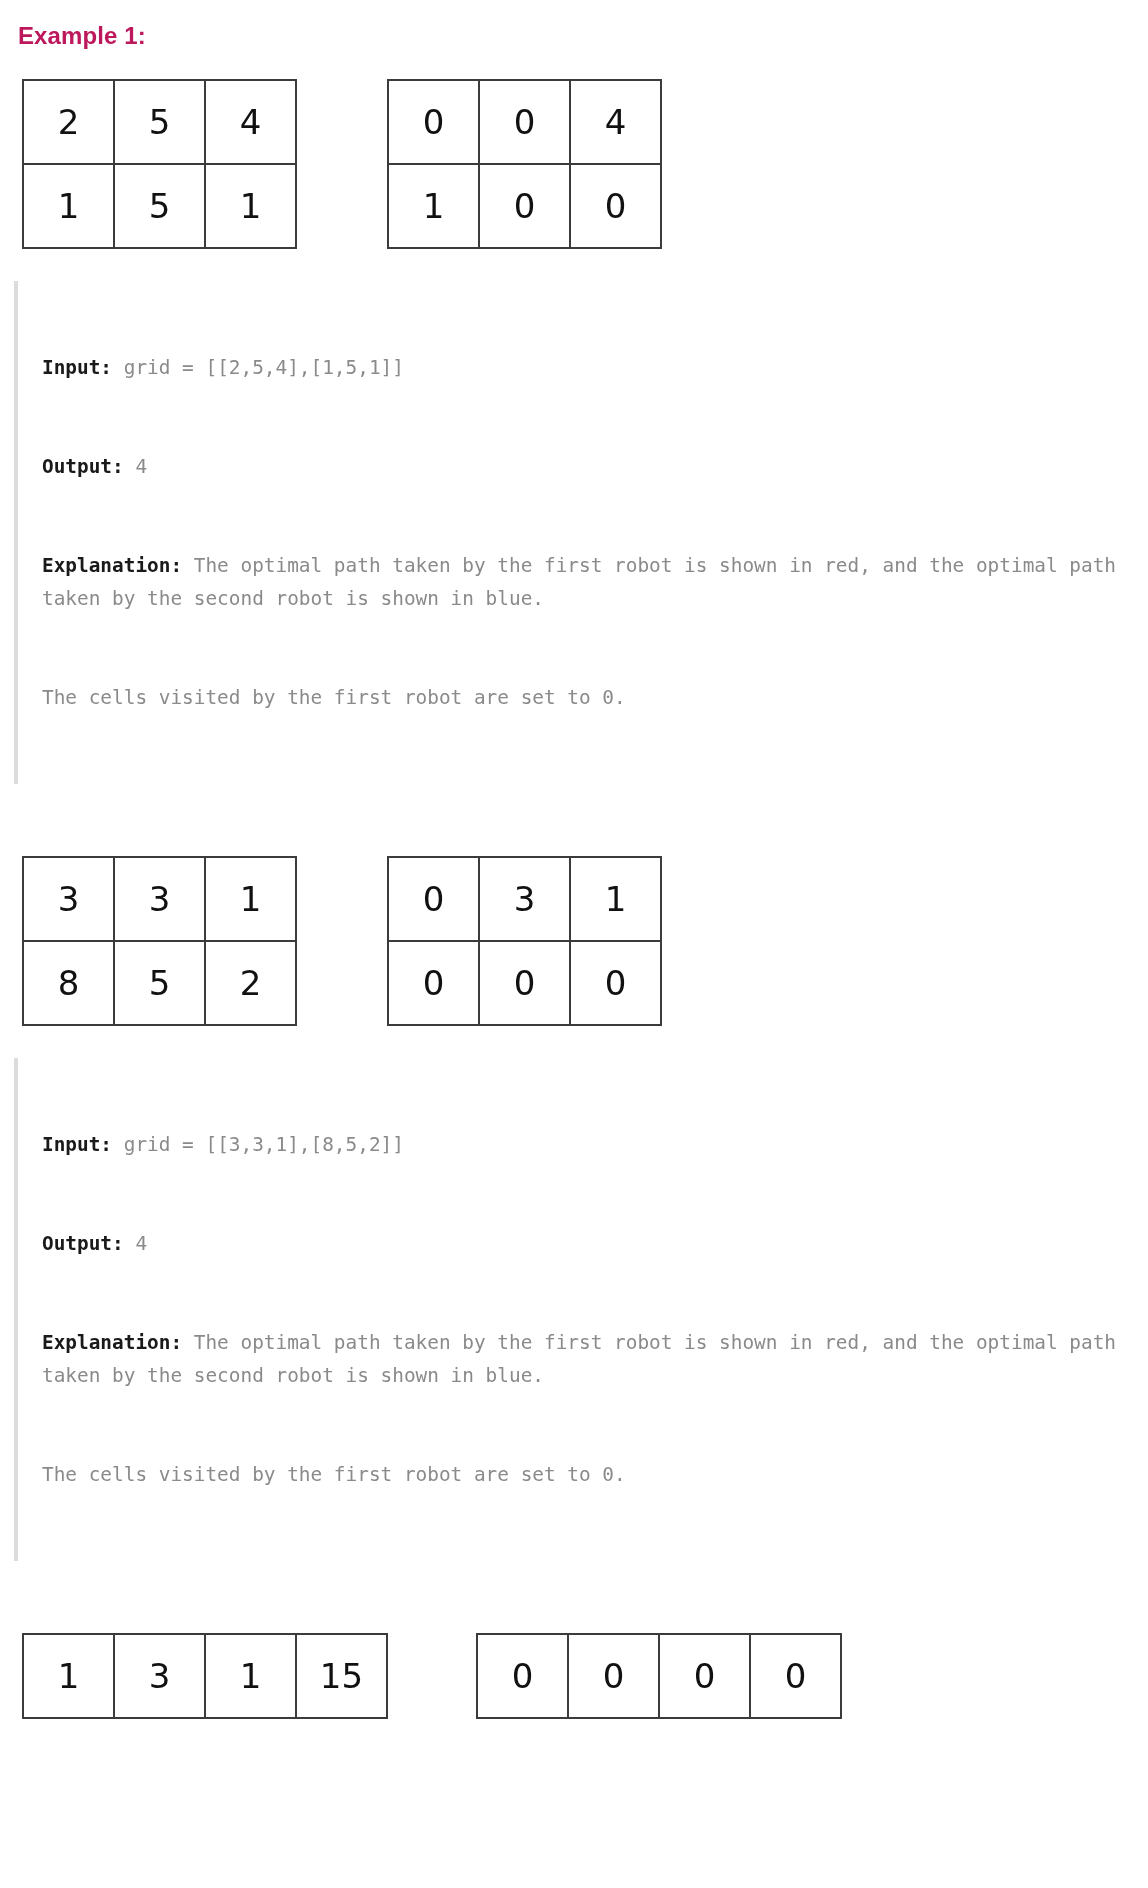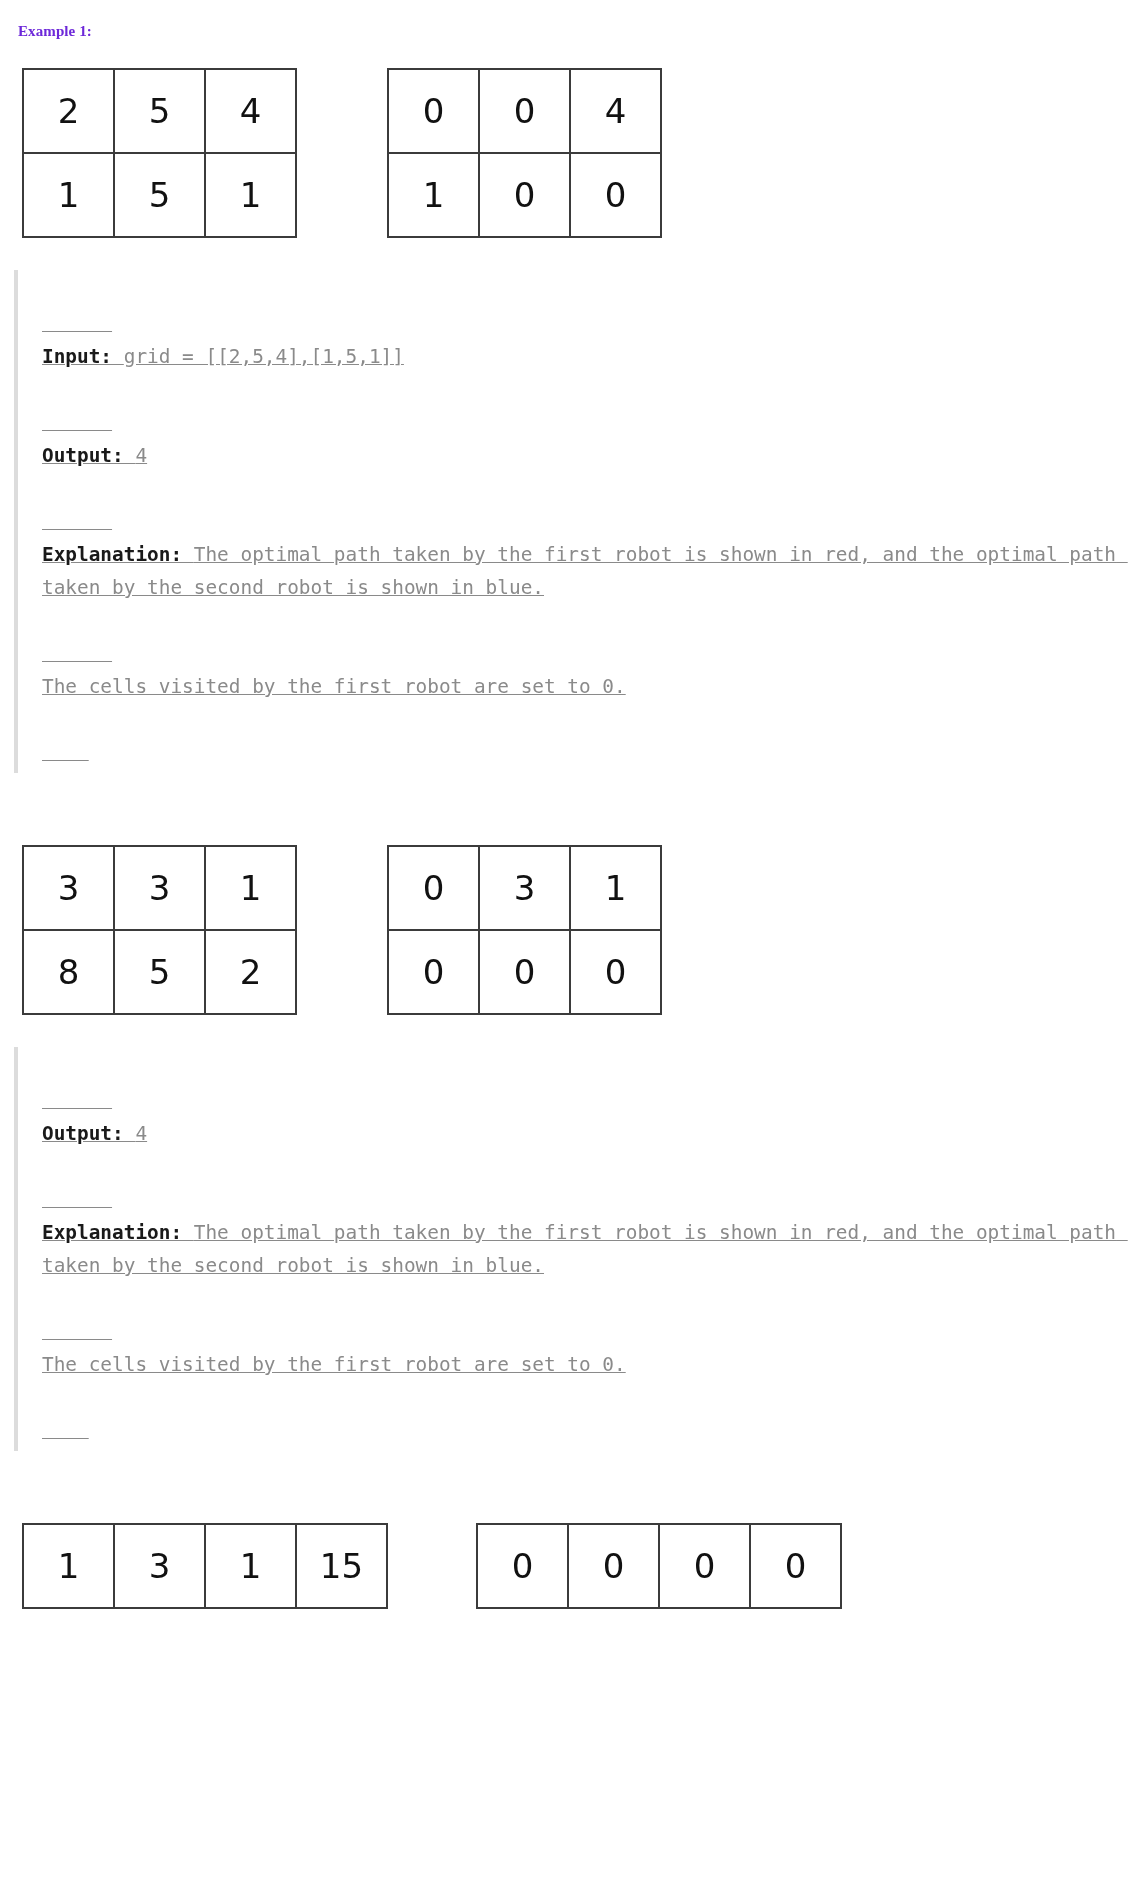--- a/index.html
+++ b/index.html
@@ -16,24 +16,24 @@
   }
   .page {
     width: 1148px;
     box-sizing: border-box;
     padding: 22px 0 0 0;
   }
   .example-block {
     margin: 0 0 0 0;
   }
   .example-heading {
-    font-family: Liberation Serif, serif;
+    font-family: Liberation Sans, sans-serif;
     font-weight: bold;
-    font-size: 15px;
-    color: #6d28d9;
+    font-size: 24px;
+    color: #be185d;
     letter-spacing: 0.1px;
     margin: 0 0 0 18px;
     line-height: 1.2;
   }
   .grid-row {
     display: flex;
     align-items: flex-start;
     margin-left: 22px;
   }
   .gap-ex1 { width: 90px; }
@@ -79,21 +79,20 @@
   .code-block {
     border-left: 4px solid #dcdcdc;
     margin: 0 0 0 14px;
     padding: 4px 0 4px 24px;
     font-family: "DejaVu Sans Mono", "Liberation Mono", monospace;
     font-size: 19.4px;
     line-height: 33px;
     color: #8a8a8a;
     white-space: pre-wrap;
     letter-spacing: 0px;
-    text-decoration: underline;
   }
   .code-block .lbl {
     color: #1a1a1a;
     font-weight: bold;
   }
   .code-line { display: block; }
 
   .sp-head-to-grid { height: 28px; }
   .sp-grid-to-code { height: 32px; }
   .sp-code-to-head { height: 44px; }
@@ -176,20 +175,21 @@
           <tr>
             <td class="white">0</td>
             <td class="white">0</td>
             <td class="blue">0</td>
           </tr>
         </tbody>
       </table>
     </div>
     <div class="sp-grid-to-code"></div>
     <div class="code-block">
+      <span class="code-line"><span class="lbl">Input: </span><span>grid = [[3,3,1],[8,5,2]]</span></span>
       <span class="code-line"><span class="lbl">Output: </span><span>4</span></span>
       <span class="code-line"><span class="lbl">Explanation: </span><span>The optimal path taken by the first robot is shown in red, and the optimal path taken by the second robot is shown in blue.</span></span>
       <span class="code-line">The cells visited by the first robot are set to 0.</span>
     </div>
   </section>
 
   <div class="sp-code-to-head"></div>
 
   <section class="example-block">
     <div class="sp-head-to-grid"></div>

